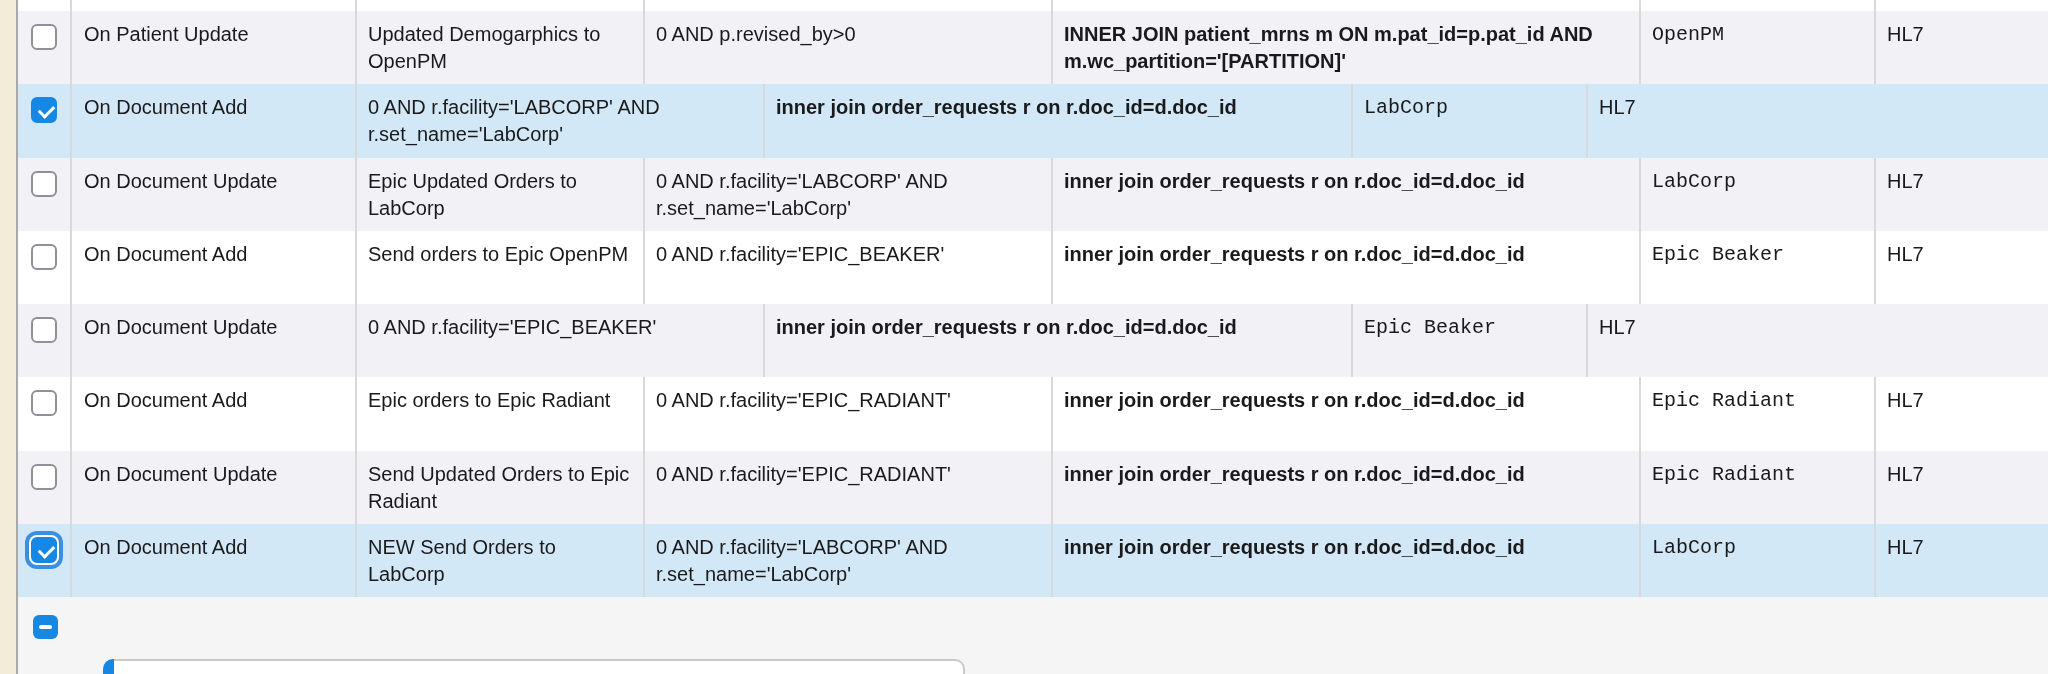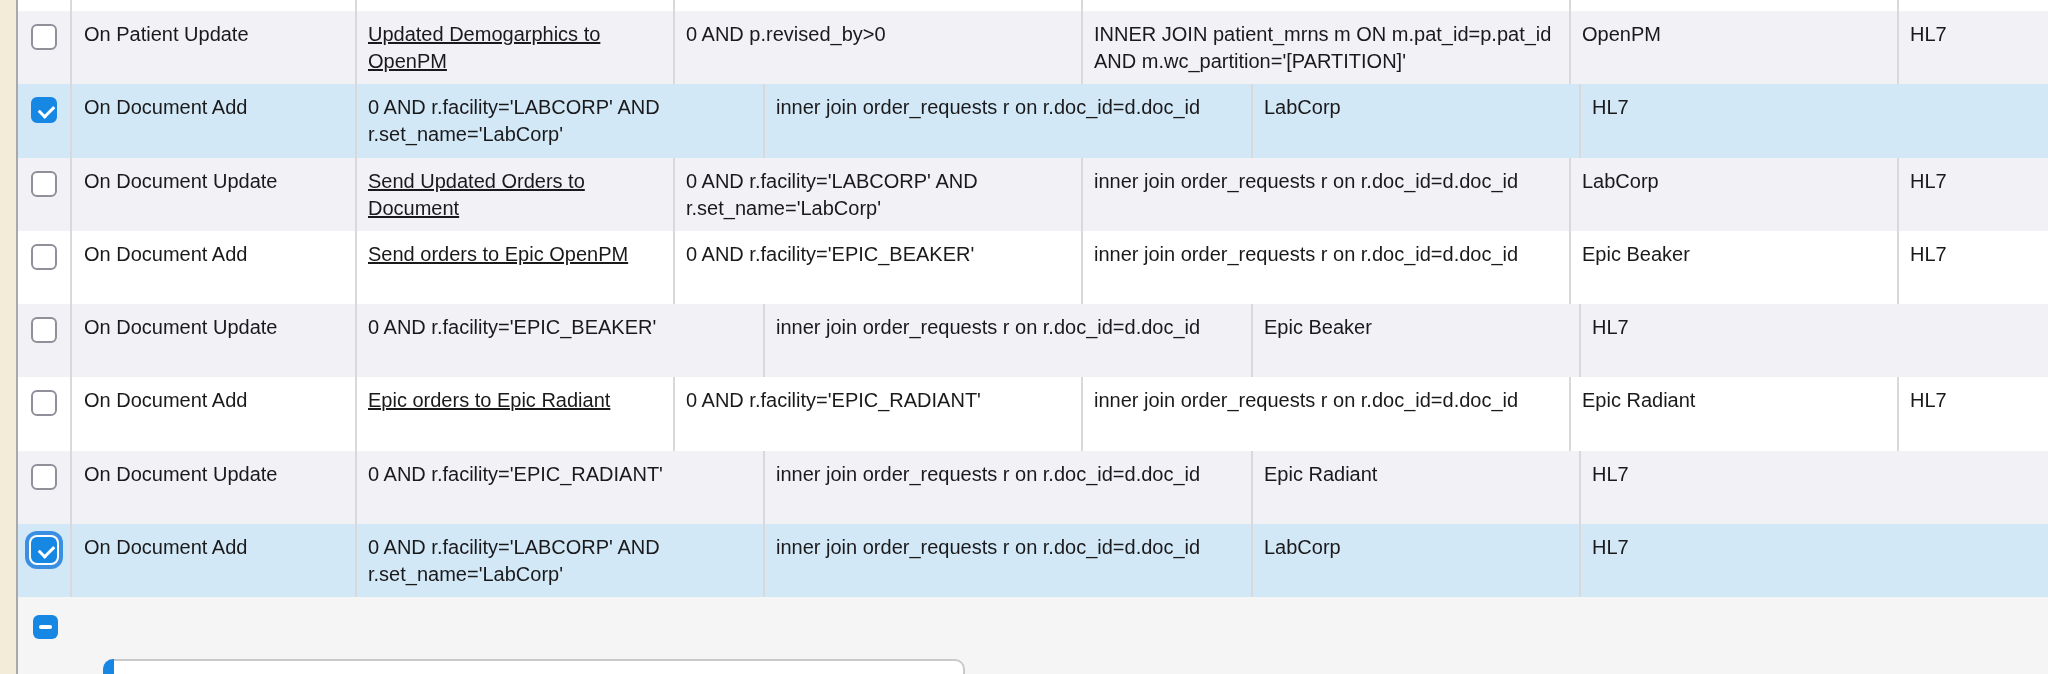--- a/index.html
+++ b/index.html
@@ -21,24 +21,24 @@
   .row.odd{background:#f1f1f6;}
   .row.even{background:#ffffff;}
   .row.selected{background:#d3e8f6;}
   .cell{
     box-sizing:border-box;border-right:2px solid #d9d9d9;
     padding:10px 8px 0 11px;font-size:20px;line-height:27px;
     overflow:hidden;white-space:normal;word-wrap:break-word;
   }
   .cb-cell{width:54px;display:flex;justify-content:center;align-items:flex-start;padding:13px 0 0 0;}
   .col-event{width:285px;padding-left:12px;}
-  .col-description{width:318px;text-decoration:underline;}
+  .col-description{width:288px;}
   .col-condition{width:408px;}
-  .col-join{width:488px;}
-  .col-interface{width:328px;}
+  .col-join{width:588px;font-weight:bold;}
+  .col-interface{width:235px;font-family:Liberation Mono, monospace;}
   .col-protocol{width:303px;border-right:none;}
 
   
   .checkbox{
     width:26px;height:26px;box-sizing:border-box;border-radius:6px;
     background:#ffffff;border:2px solid #90909a;position:relative;flex:0 0 auto;
   }
   .checkbox.checked{background:#1787e4;border-color:#1787e4;}
   .checkbox.checked::after{
     content:"";position:absolute;left:6px;top:6px;width:12px;height:7px;
@@ -111,21 +111,21 @@
         <div class="cell col-condition">0 AND r.facility='LABCORP' AND r.set_name='LabCorp'</div>
         <div class="cell col-join">inner join order_requests r on r.doc_id=d.doc_id</div>
         <div class="cell col-interface">LabCorp</div>
         <div class="cell col-protocol">HL7</div>
       </div>
       <div class="row data odd">
         <div class="cell cb-cell">
           <div class="checkbox"></div>
         </div>
         <div class="cell col-event">On Document Update</div>
-        <div class="cell col-description">Send Updated Orders to Document</div>
+        <div class="cell col-description">Epic Updated Orders to LabCorp</div>
         <div class="cell col-condition">0 AND r.facility='LABCORP' AND r.set_name='LabCorp'</div>
         <div class="cell col-join">inner join order_requests r on r.doc_id=d.doc_id</div>
         <div class="cell col-interface">LabCorp</div>
         <div class="cell col-protocol">HL7</div>
       </div>
       <div class="row data even">
         <div class="cell cb-cell">
           <div class="checkbox"></div>
         </div>
         <div class="cell col-event">On Document Add</div>
@@ -154,30 +154,32 @@
         <div class="cell col-condition">0 AND r.facility='EPIC_RADIANT'</div>
         <div class="cell col-join">inner join order_requests r on r.doc_id=d.doc_id</div>
         <div class="cell col-interface">Epic Radiant</div>
         <div class="cell col-protocol">HL7</div>
       </div>
       <div class="row data odd">
         <div class="cell cb-cell">
           <div class="checkbox"></div>
         </div>
         <div class="cell col-event">On Document Update</div>
+        <div class="cell col-description">Send Updated Orders to Epic Radiant</div>
         <div class="cell col-condition">0 AND r.facility='EPIC_RADIANT'</div>
         <div class="cell col-join">inner join order_requests r on r.doc_id=d.doc_id</div>
         <div class="cell col-interface">Epic Radiant</div>
         <div class="cell col-protocol">HL7</div>
       </div>
       <div class="row data selected">
         <div class="cell cb-cell">
           <div class="checkbox checked focused"></div>
         </div>
         <div class="cell col-event">On Document Add</div>
+        <div class="cell col-description">NEW Send Orders to LabCorp</div>
         <div class="cell col-condition">0 AND r.facility='LABCORP' AND r.set_name='LabCorp'</div>
         <div class="cell col-join">inner join order_requests r on r.doc_id=d.doc_id</div>
         <div class="cell col-interface">LabCorp</div>
         <div class="cell col-protocol">HL7</div>
       </div>
     </div>
 </div>
 
 <button class="remove-btn">
   <span class="minus-bar"></span>

